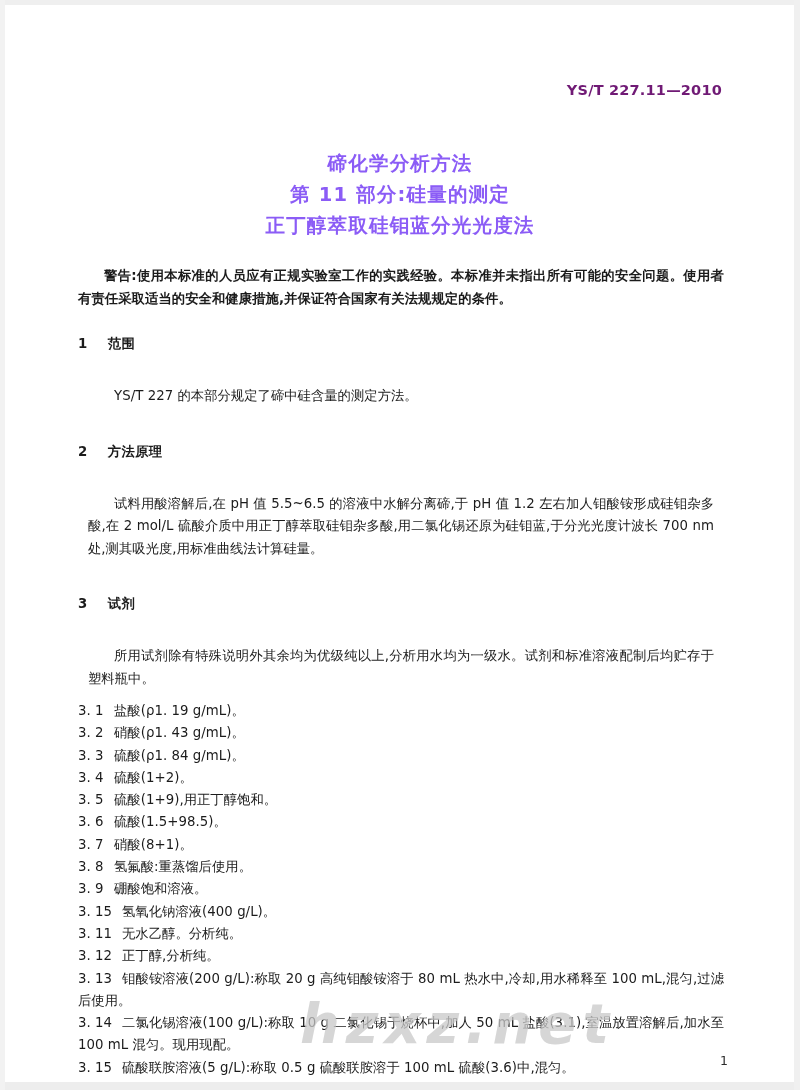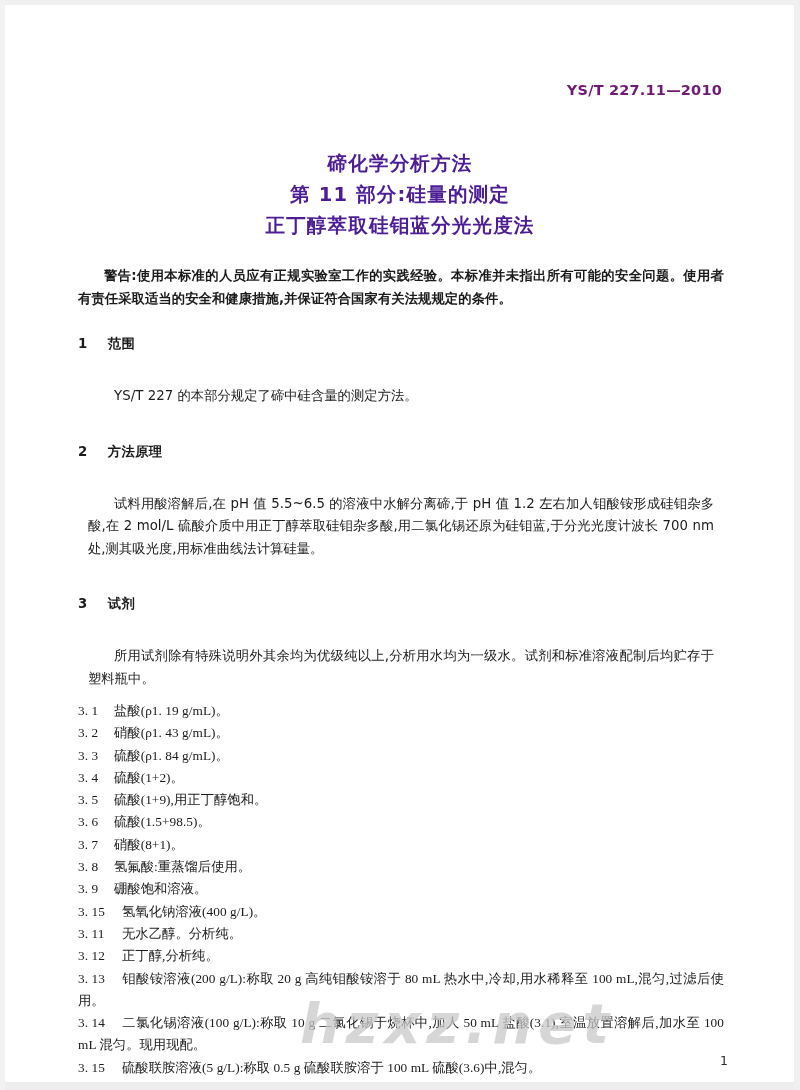--- a/index.html
+++ b/index.html
@@ -62,21 +62,21 @@
     top: 148px;
     left: 78px;
     width: 644px;
     text-align: center;
   }
   .title-line {
     font-size: 19.5px;
     font-weight: bold;
     line-height: 31px;
     letter-spacing: 1.2px;
-    color: #4c1d95;
+    color: #8b5cf6;
   }
 
   
   .content {
     position: absolute;
     top: 264px;
     left: 78px;
     width: 646px;
   }
 
@@ -115,21 +115,20 @@
     padding: 0;
     list-style: none;
   }
   .reagent-item {
     font-size: 13.3px;
     line-height: 22.3px;
     text-align: justify;
     margin: 0;
     text-indent: 0;
     letter-spacing: 0.05px;
-    font-family: Liberation Serif, serif;
   }
   .rnum {
     display: inline-block;
     min-width: 36px;
     white-space: pre;
   }
   .rnum.wide { min-width: 44px; }
 
   
   .watermark {

